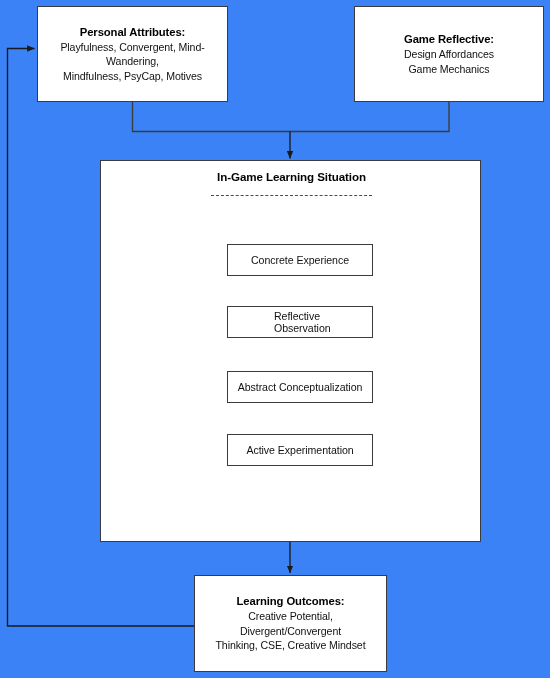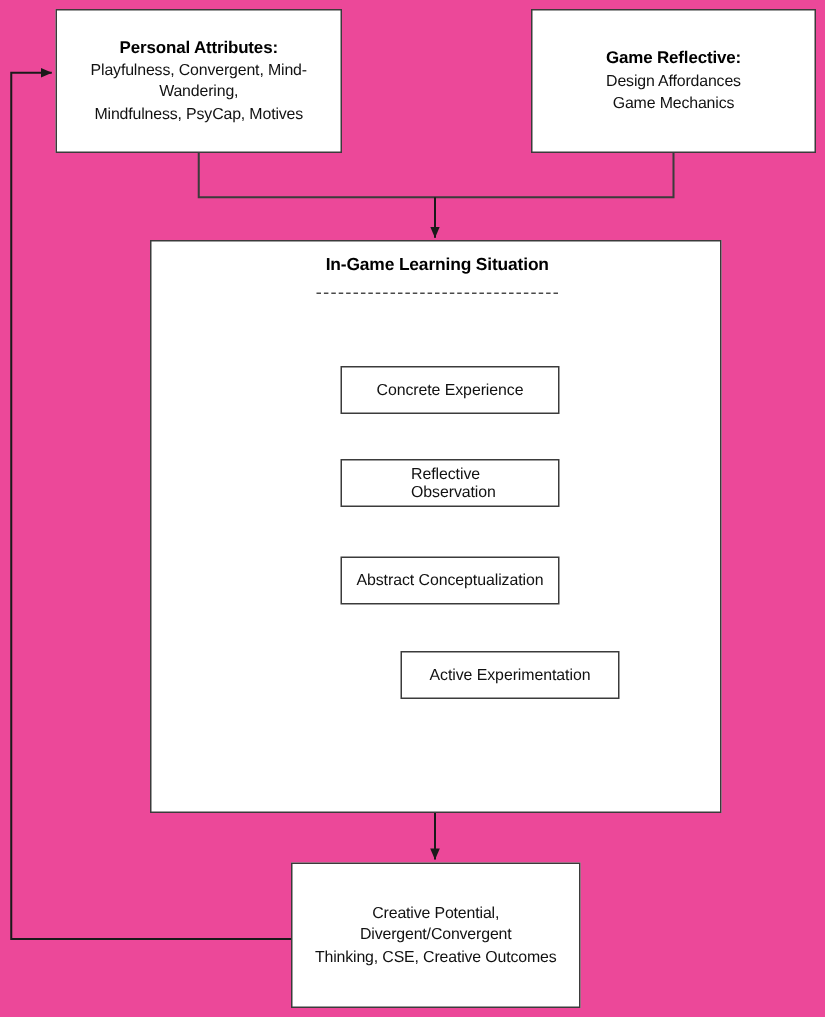--- a/index.html
+++ b/index.html
@@ -8,21 +8,21 @@
     padding: 0;
     background: #ffffff;
   }
   body {
     font-family: "Liberation Sans", sans-serif;
   }
   #diagram-root {
     position: relative;
     width: 550px;
     height: 678px;
-    background: #ec4899;
+    background: #3b82f6;
     overflow: hidden;
   }
   .svg-layer {
     position: absolute;
     left: 0;
     top: 0;
     width: 550px;
     height: 678px;
     pointer-events: none;
   }
@@ -106,21 +106,21 @@
     font-size: 10.6px;
     color: #111111;
     left: 227px;
     width: 146px;
     height: 32px;
     letter-spacing: -0.05px;
   }
   #cycle-box-0 { top: 244px; }
   #cycle-box-1 { top: 306px; padding-left: 46px; }
   #cycle-box-2 { top: 371px; }
-  #cycle-box-3 { top: 434px; margin-left: 40px; }
+  #cycle-box-3 { top: 434px; }
   
   #learning-outcomes-box {
     left: 194px;
     top: 575px;
     width: 193px;
     height: 97px;
   }
 </style>
 </head>
 <body>
@@ -169,17 +169,18 @@
     <div id="in-game-title">In-Game Learning Situation</div>
     <div id="in-game-divider"></div>
   </div>
 
   <div class="cycle-box" id="cycle-box-0">Concrete Experience</div>
   <div class="cycle-box" id="cycle-box-1">Reflective Observation</div>
   <div class="cycle-box" id="cycle-box-2">Abstract Conceptualization</div>
   <div class="cycle-box" id="cycle-box-3">Active Experimentation</div>
 
   <div class="node-box" id="learning-outcomes-box">
+    <div class="node-title">Learning Outcomes:</div>
     <div class="node-body">Creative Potential, Divergent/Convergent</div>
-    <div class="node-body">Thinking, CSE, Creative Outcomes</div>
+    <div class="node-body">Thinking, CSE, Creative Mindset</div>
   </div>
 
 </div>
 
 </body></html>

